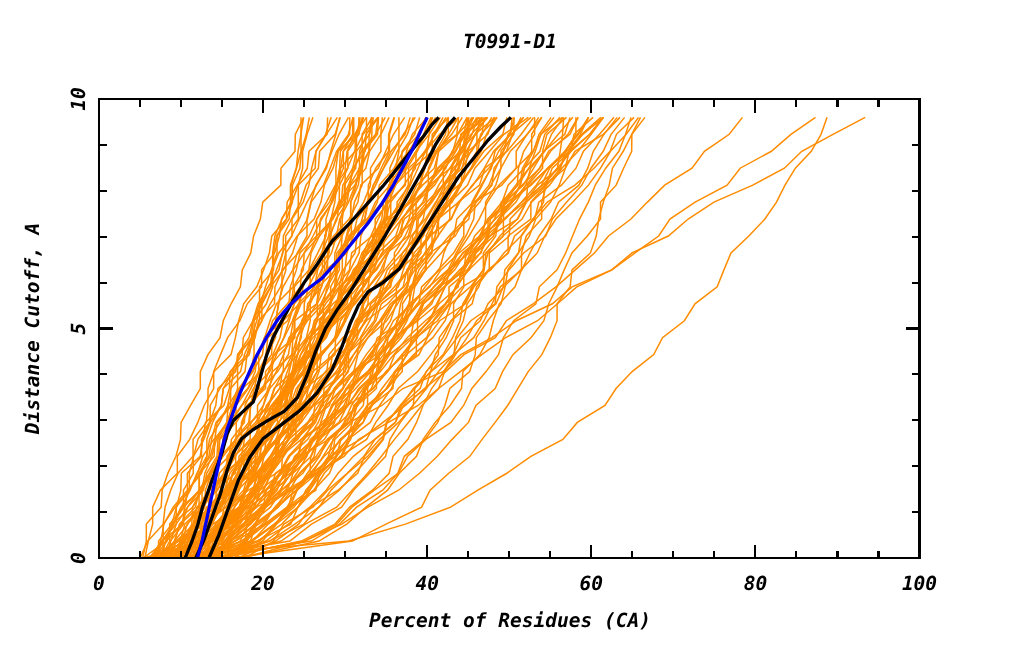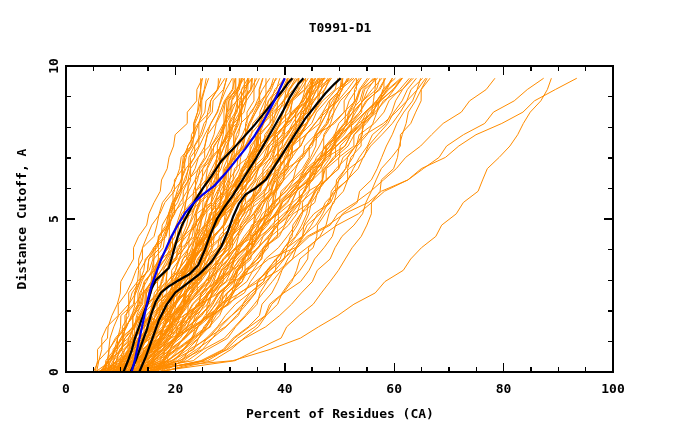--- a/index.html
+++ b/index.html
@@ -11,20 +11,21 @@
     width: 680px;
     height: 440px;
     overflow: hidden;
     font-family: "DejaVu Sans Mono", "Liberation Mono", monospace;
   }
   #figure {
     position: relative;
     width: 680px;
     height: 440px;
     background: #3b82f6;
+    font-style: italic;
   }
   #plot-svg {
     position: absolute;
     left: 0;
     top: 0;
     width: 680px;
     height: 440px;
     display: block;
   }
   text {

